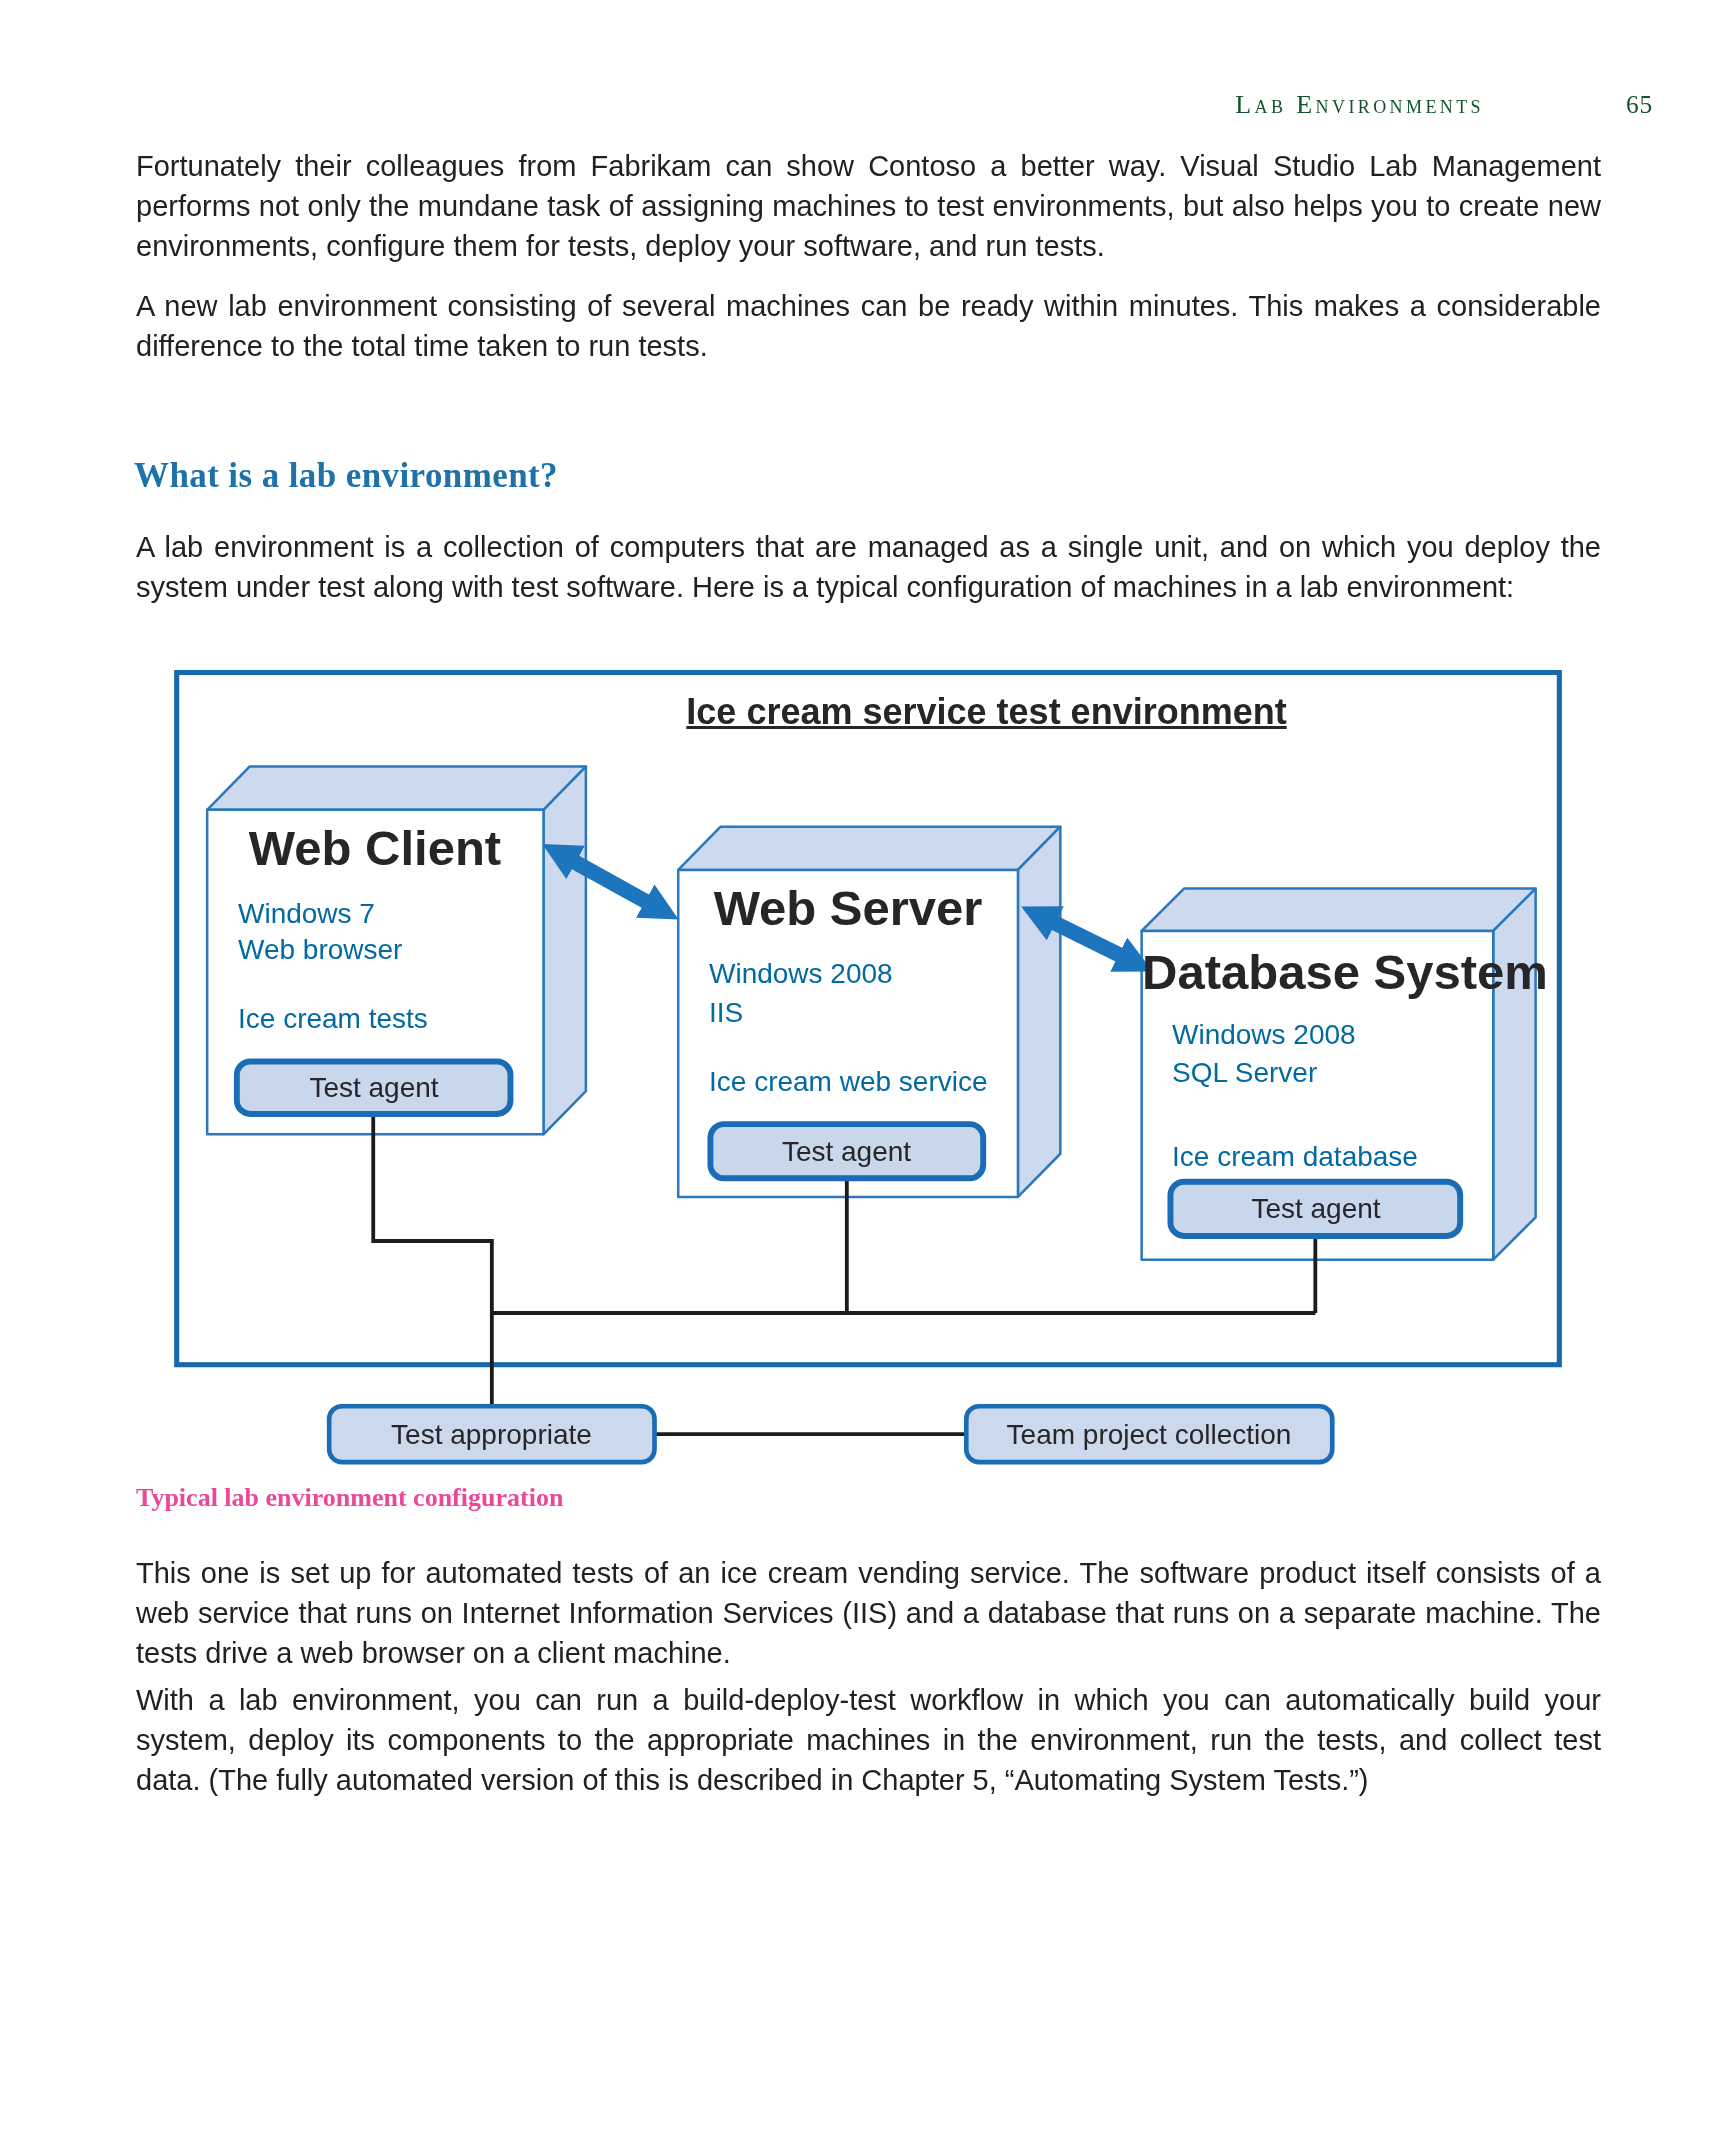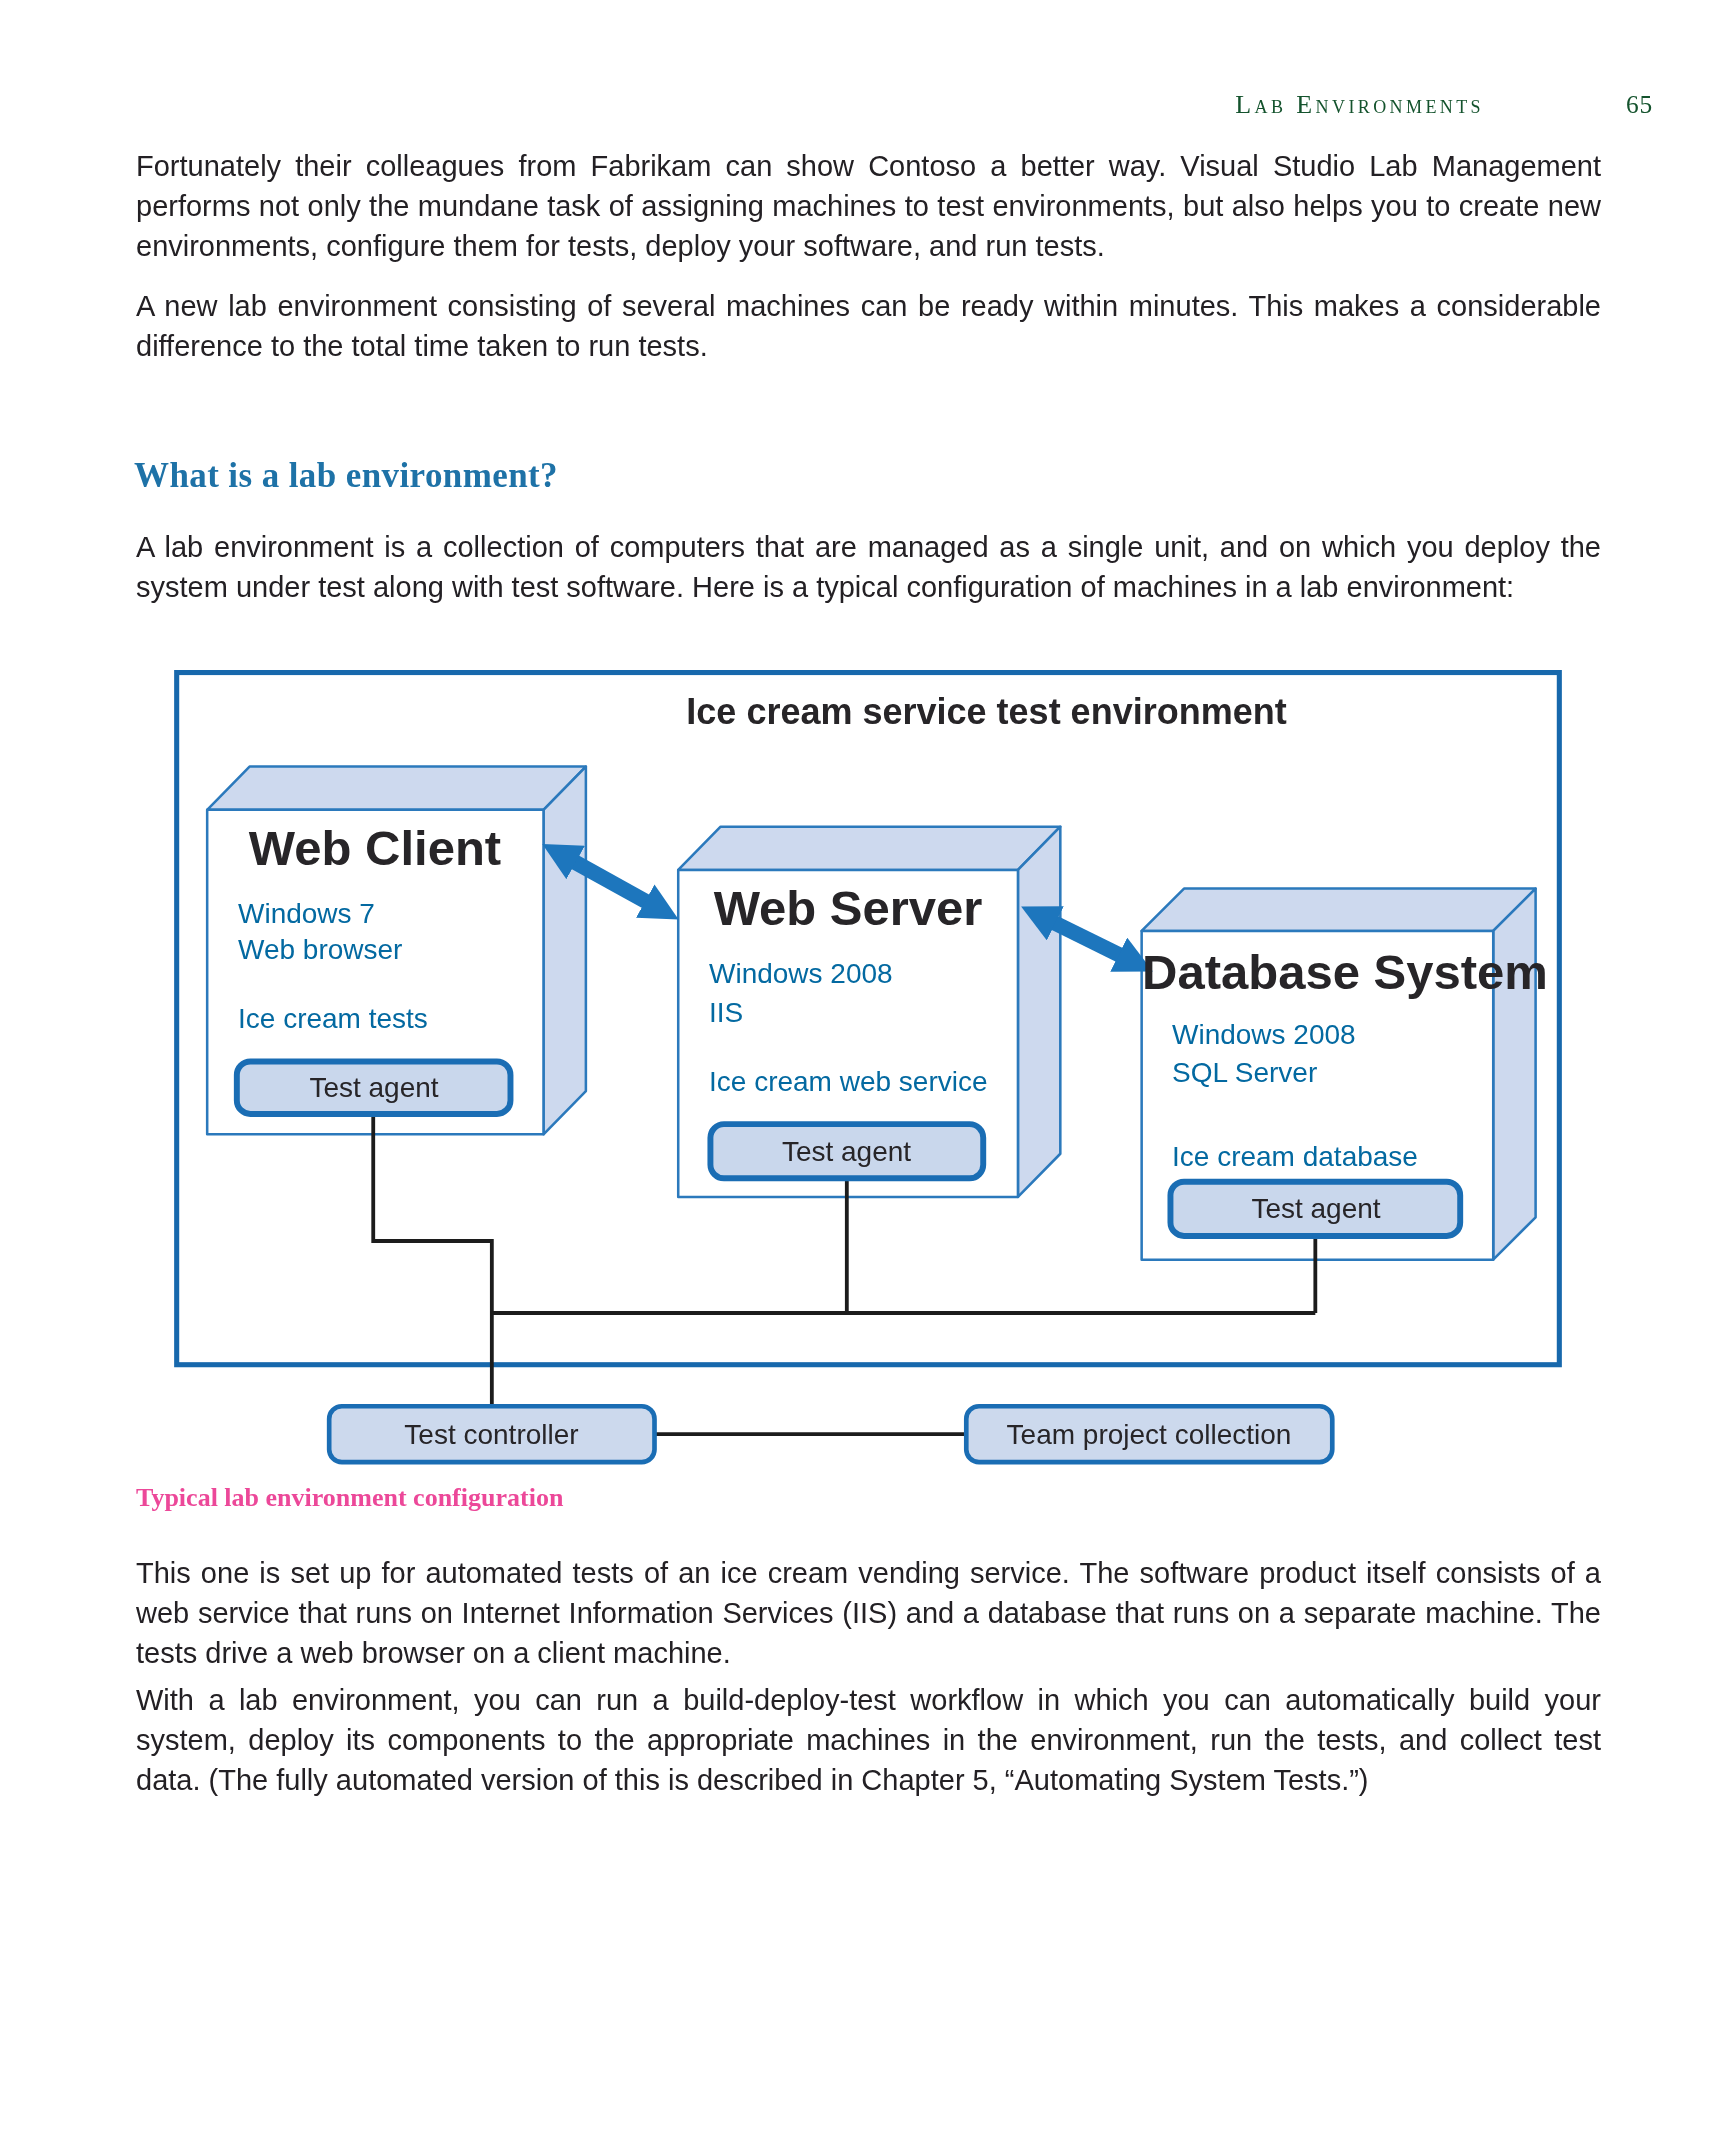--- a/index.html
+++ b/index.html
@@ -21,21 +21,21 @@
   h2.sechead { position:absolute; left:134px; top:456px; margin:0; font-family:"Liberation Serif","DejaVu Serif",serif;
                font-size:35px; font-weight:600; color:#1e72a7; letter-spacing:0.4px; }
   .caption { position:absolute; left:136px; top:1483px; font-family:"Liberation Serif","DejaVu Serif",serif;
              font-size:26px; font-weight:bold; color:#ec4899; }
   
   .figure { position:absolute; left:174px; top:670px; width:1388px; height:804px; }
   .figure svg { position:absolute; left:0; top:0; }
   .fig-label { position:absolute; color:#0369a1; font-size:28px; line-height:36px; white-space:nowrap; }
   .fig-name  { position:absolute; color:#272528; font-size:49px; line-height:42px; font-weight:bold; text-align:center; white-space:nowrap; }
   .fig-title { position:absolute; left:236px; top:21px; width:1153px; text-align:center;
-               font-size:36px; font-weight:bold; color:#272528; }
+               font-size:36px; font-weight:bold; color:#272528;text-decoration:underline; }
   .agent-label, .node-label { position:absolute; text-align:center; font-size:28px; line-height:36px; color:#272528; }
   
   .wc-name { left:33px;  top:157px; width:336px; }
   .ws-name { left:504px; top:217px; width:340px; }
   .db-name { left:968px; top:281px; width:352px; }
   .wc-os { left:64px; top:226px; } .wc-platform { left:64px; top:262px; } .wc-software { left:64px; top:331px; }
   .ws-os { left:535px; top:286px; } .ws-platform { left:535px; top:325px; } .ws-software { left:535px; top:394px; }
   .db-os { left:998px; top:347px; } .db-platform { left:998px; top:385px; } .db-software { left:998px; top:469px; }
   .wc-agent { left:63px;  top:400px; width:274px; }
   .ws-agent { left:536px; top:464px; width:273px; }
@@ -124,21 +124,21 @@
   <div class="fig-label ws-platform">IIS</div>
   <div class="fig-label ws-software">Ice cream web service</div>
   <div class="agent-label ws-agent">Test agent</div>
 
   <div class="fig-name db-name">Database System</div>
   <div class="fig-label db-os">Windows 2008</div>
   <div class="fig-label db-platform">SQL Server</div>
   <div class="fig-label db-software">Ice cream database</div>
   <div class="agent-label db-agent">Test agent</div>
 
-  <div class="node-label tc-label">Test controller</div>
+  <div class="node-label tc-label">Test appropriate</div>
   <div class="node-label tpc-label">Team project collection</div>
 </div>
 
 <div class="caption">Typical lab environment configuration</div>
 
 <p class="bodytext p4">This one is set up for automated tests of an ice cream vending service. The software product itself consists of a web service that runs on Internet Information Services (IIS) and a database that runs on a separate machine. The tests drive a web browser on a client machine.</p>
 <p class="bodytext p5">With a lab environment, you can run a build-deploy-test workflow in which you can automatically build your system, deploy its components to the appropriate machines in the environment, run the tests, and collect test data. (The fully automated version of this is described in Chapter 5, “Automating System Tests.”)</p>
 
 
 </body></html>

